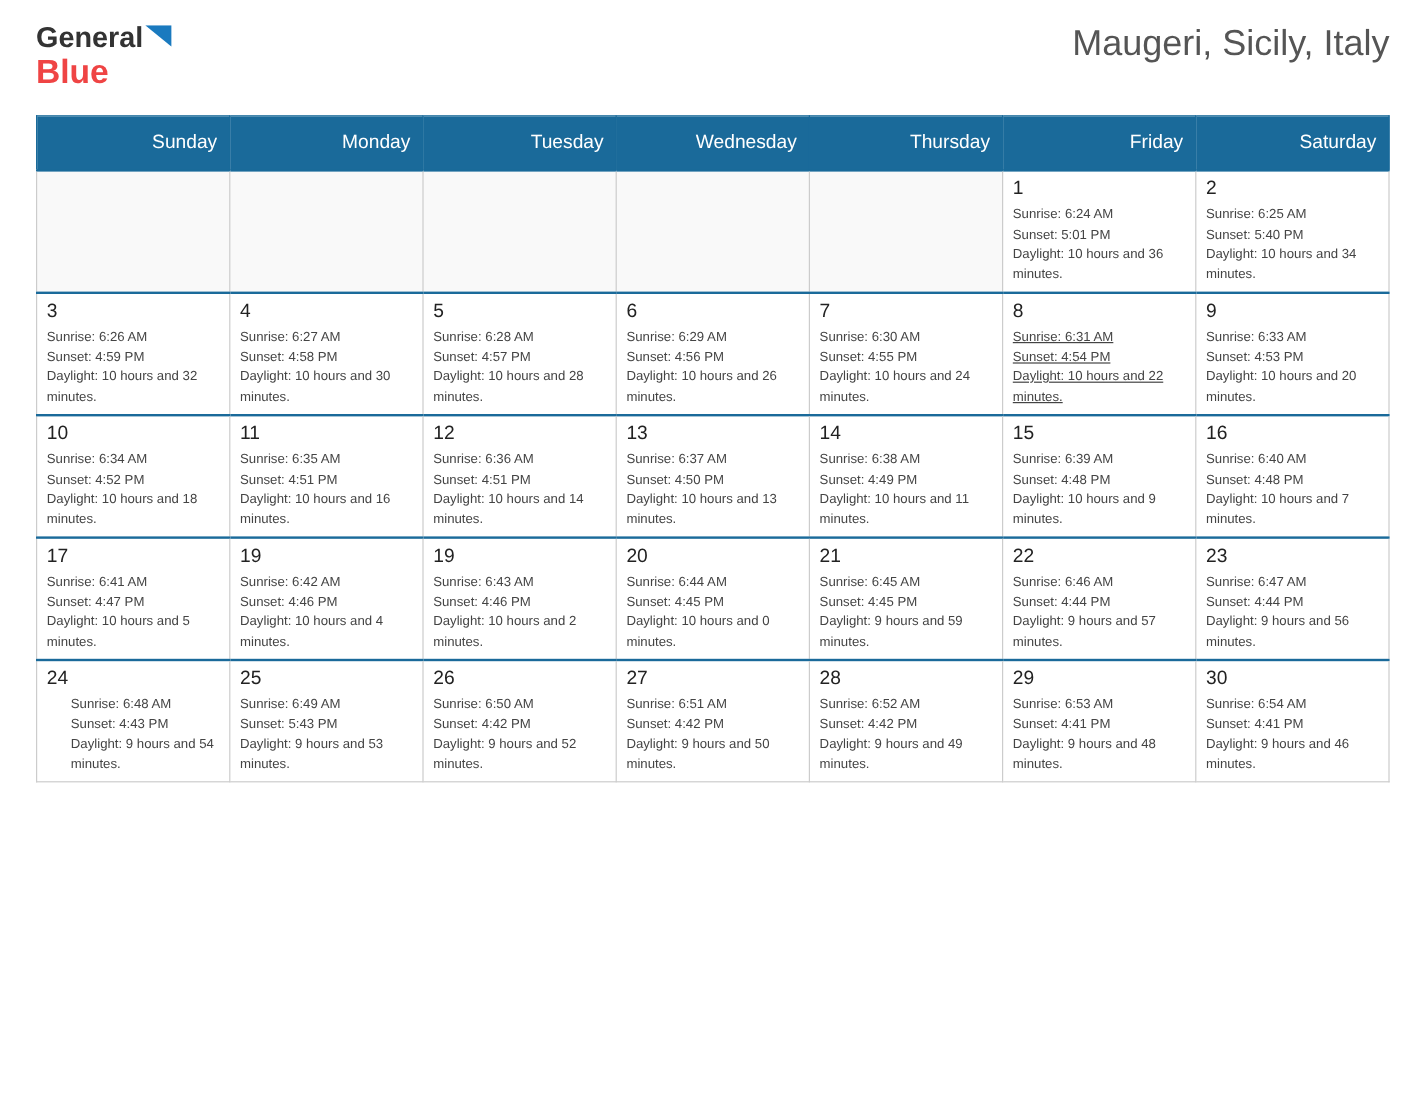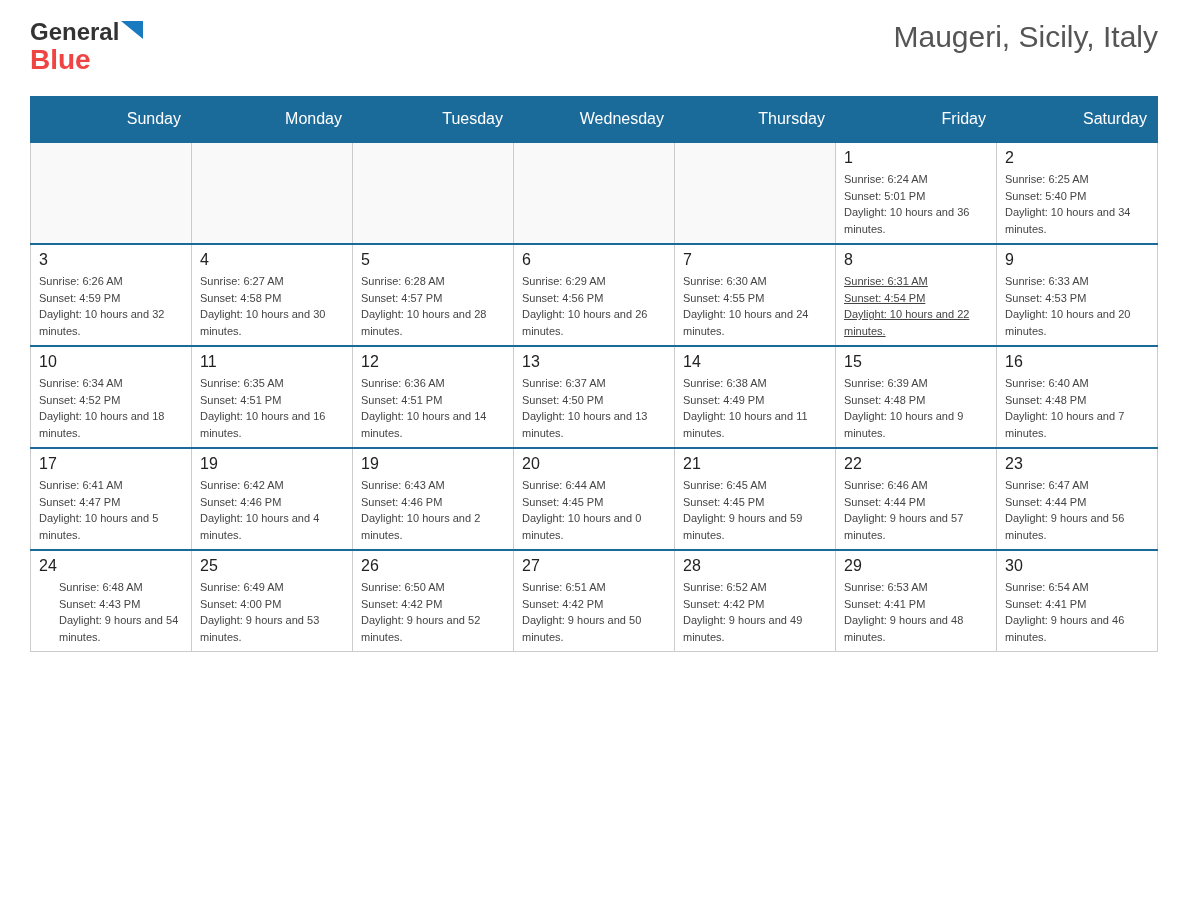--- a/index.html
+++ b/index.html
@@ -275,21 +275,21 @@
       <tr class="week-row">
         <td>
           <span class="day-number">24</span>
           <div class="day-info" style="white-space: pre-line; margin-left: 20px;">Sunrise: 6:48 AM
 Sunset: 4:43 PM
 Daylight: 9 hours and 54 minutes.</div>
         </td>
         <td>
           <span class="day-number">25</span>
           <div class="day-info" style="white-space: pre-line;">Sunrise: 6:49 AM
-Sunset: 4:00 PM
+Sunset: 5:43 PM
 Daylight: 9 hours and 53 minutes.</div>
         </td>
         <td>
           <span class="day-number">26</span>
           <div class="day-info" style="white-space: pre-line;">Sunrise: 6:50 AM
 Sunset: 4:42 PM
 Daylight: 9 hours and 52 minutes.</div>
         </td>
         <td>
           <span class="day-number">27</span>

